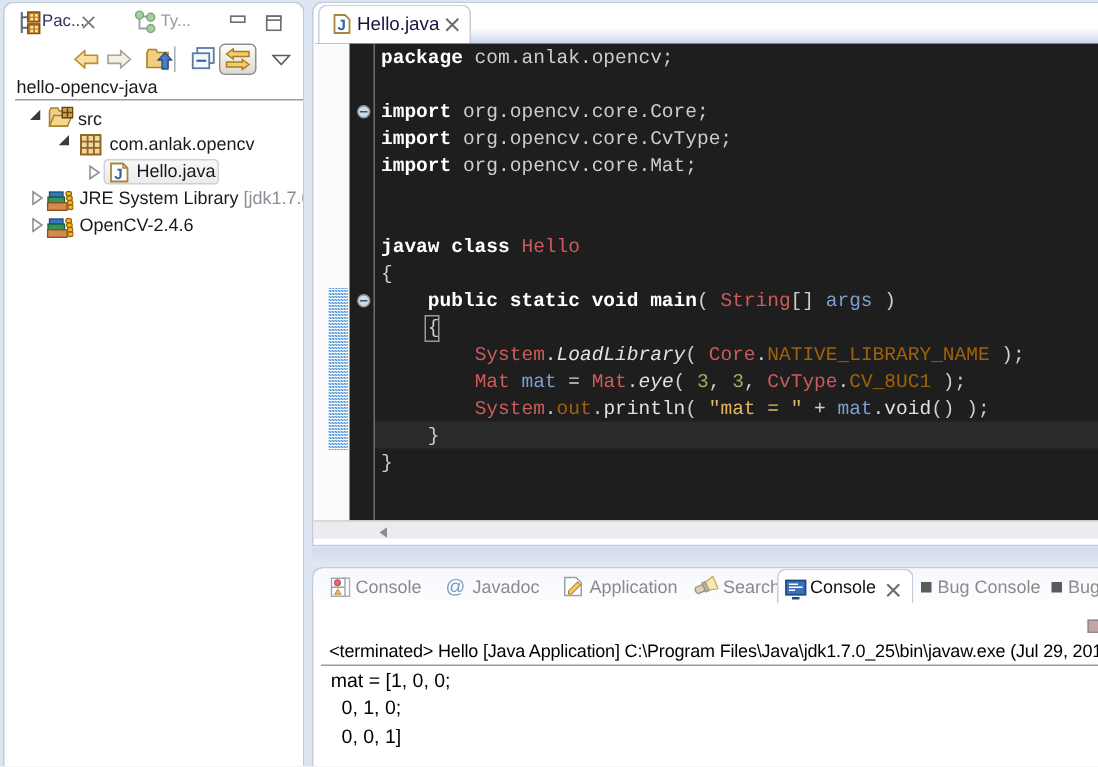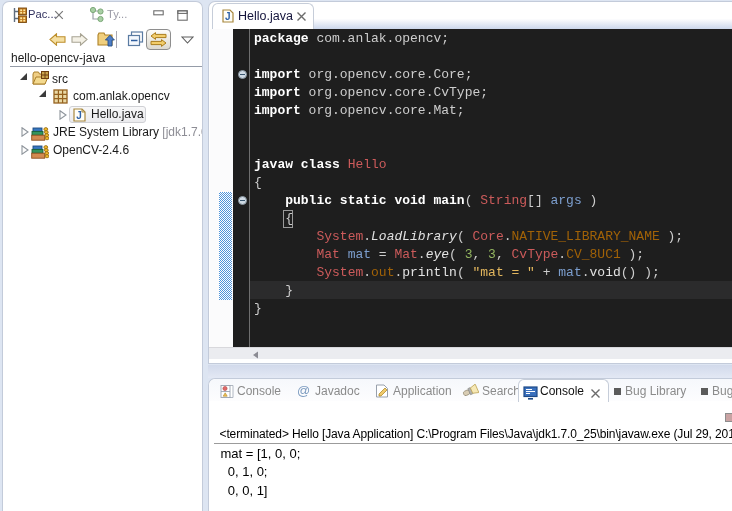--- a/index.html
+++ b/index.html
@@ -300,21 +300,21 @@
     <svg class="cicon" style="left:314px;top:7px" width="15" height="14" viewBox="0 0 15 14">
       <rect x="1" y="1" width="13" height="9.5" fill="#3a70bd" stroke="#1d4a88" stroke-width="1.2"></rect>
       <path d="M3 3.5 H9 M3 5.5 H12 M3 7.5 H7" stroke="#fff" stroke-width="1"></path>
       <path d="M5 12.8 H10" stroke="#1d4a88" stroke-width="1.6"></path>
     </svg>
     <span class="ctab" style="left:331px;color:#111">Console</span>
     <svg class="cicon" style="left:381px;top:8.5px" width="11" height="11" viewBox="0 0 11 11">
       <path d="M1.5 1.5 L9.5 9.5 M9.5 1.5 L1.5 9.5" stroke="#6b6b6b" stroke-width="1.4" fill="none"></path>
     </svg>
     <span class="ctab" style="left:405px;top:9px;width:7px;height:7px;background:#5b5b5b"></span>
-    <span class="ctab" style="left:416px">Bug Library</span>
+    <span class="ctab" style="left:416px">Bug Console</span>
     <span class="ctab" style="left:492px;top:9px;width:7px;height:7px;background:#5b5b5b"></span>
     <span class="ctab" style="left:503px">Bug Expl</span>
   </div>
   <span class="abs" style="left:516px;top:34px;width:9px;height:9px;background:#c9a3a3;border:1px solid #8d8d8d"></span>
   <div id="ctitle">&lt;terminated&gt; Hello [Java Application] C:\Program Files\Java\jdk1.7.0_25\bin\javaw.exe (Jul 29, 2013 10:02:11 PM)</div>
   <div id="cunder"></div>
   <div id="cout">mat = [1, 0, 0;
   0, 1, 0;
   0, 0, 1]</div>
 </div>

